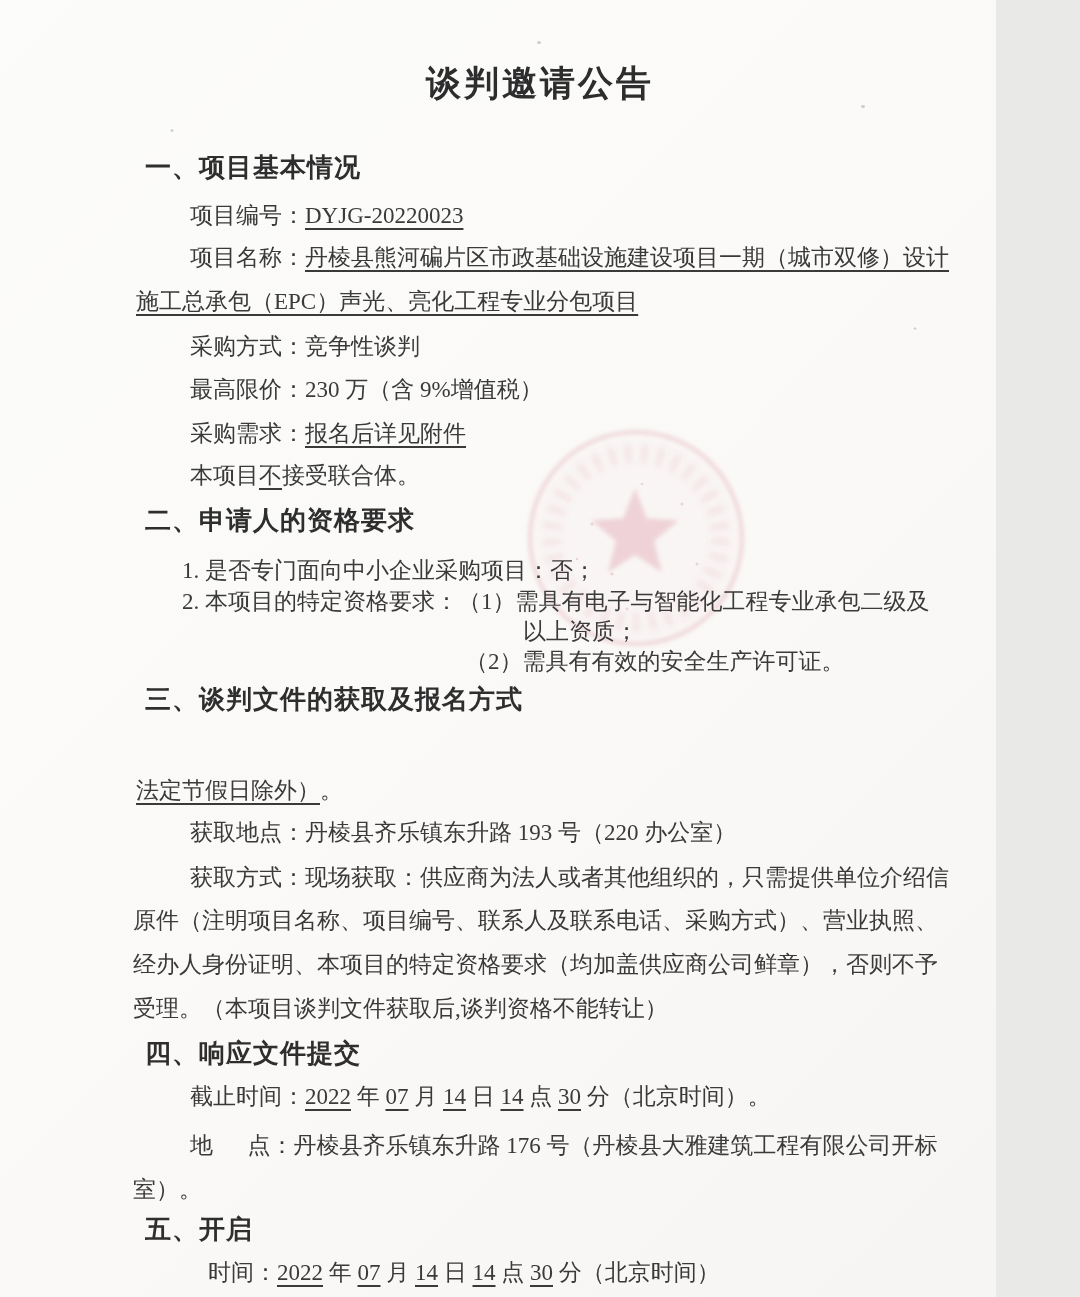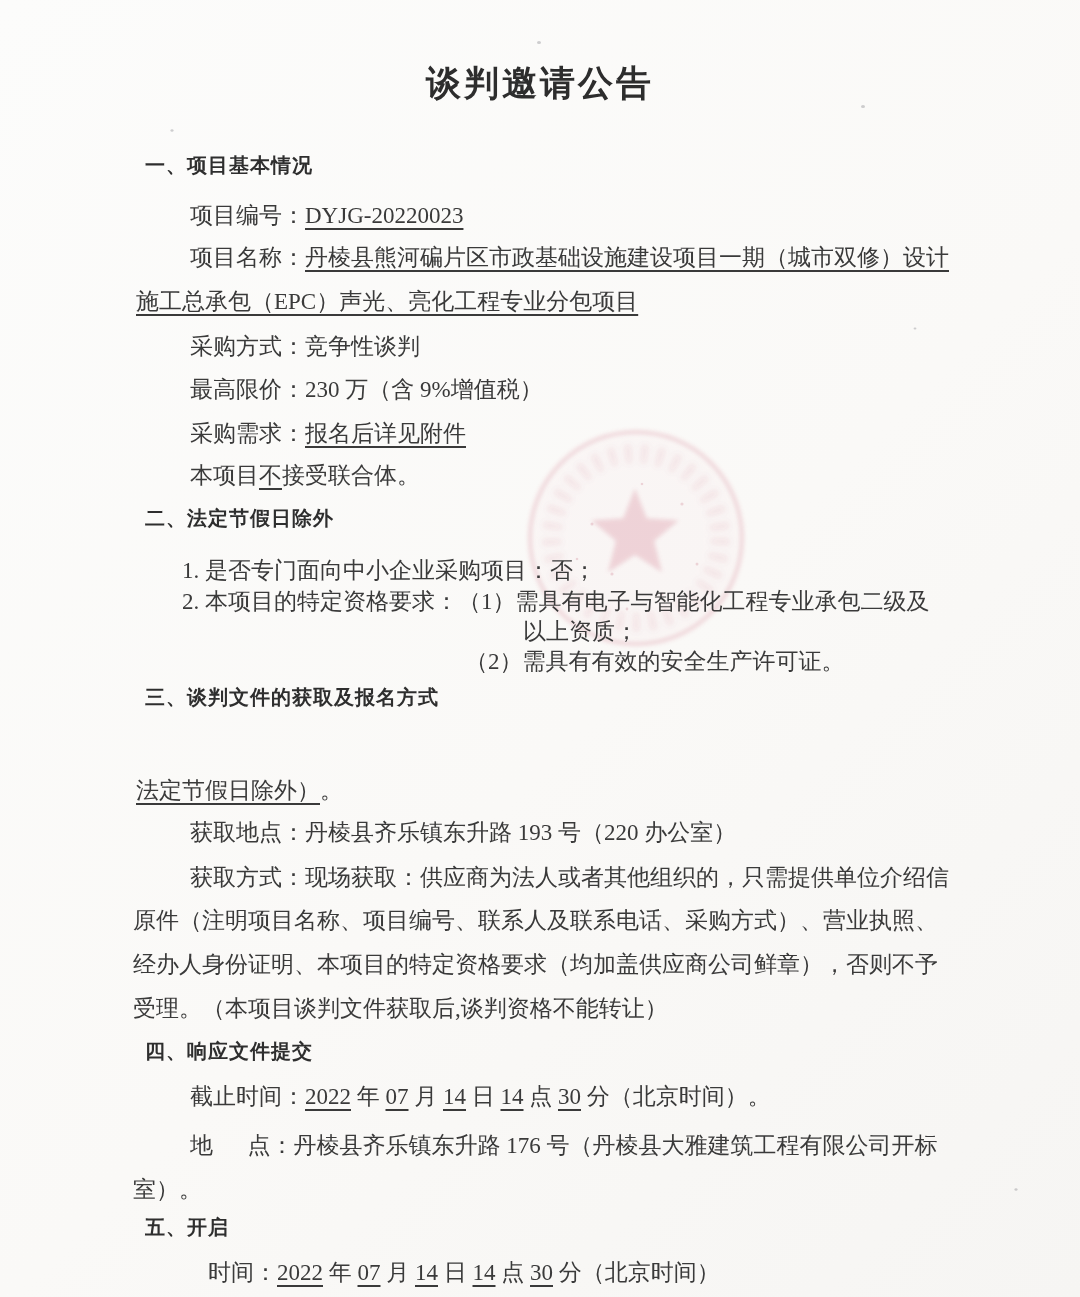--- a/index.html
+++ b/index.html
@@ -3,21 +3,21 @@
 <meta charset="utf-8">
 <style>
   html,body{margin:0;padding:0;}
   body{
     width:1080px;height:1297px;
     background:#e9e9e7;
     font-family:"Liberation Serif", serif;
   }
   .page{
     position:relative;
-    width:1080px;height:1297px;
+    width:996px;height:1297px;
     background:linear-gradient(135deg,#fcfcfb 0%,#faf9f7 55%,#f6f5f3 100%);
     overflow:hidden;
     color:#3a3a3a;
   }
   .doc-title{
     position:absolute;
     left:0; top:60px; width:1080px;
     text-align:center;
     font-size:35px;
     font-weight:700;
@@ -27,24 +27,24 @@
   }
   .line{
     position:absolute;
     font-size:23px;
     line-height:30px;
     white-space:pre;
     color:#3a3a3a;
     font-family:"Liberation Serif", serif;
   }
   .heading{
-    font-size:20px;
+    font-size:26px;
     font-weight:700;
     color:#2e2e2e;
-    font-family:Liberation Mono, monospace;
+    font-family:Liberation Sans, sans-serif;
     letter-spacing:1px;
     text-align:center;
   }
   .u{
     text-decoration:underline;
     text-underline-offset:5px;
     text-decoration-thickness:1.5px;
   }
   
   .seal{
@@ -114,21 +114,21 @@
   <div class="line" style="left:190px;top:332px;"><span>采购方式：</span><span>竞争性谈判</span></div>
 
   <div class="line" style="left:136px;top:287px;"><span class="u">施工总承包（EPC）声光、亮化工程专业分包项目</span></div>
 
   <div class="line" style="left:190px;top:375px;"><span>最高限价：</span><span>230 万（含 9%增值税）</span></div>
 
   <div class="line" style="left:190px;top:419px;"><span>采购需求：</span><span class="u">报名后详见附件</span></div>
 
   <div class="line" style="left:190px;top:461px;"><span>本项目</span><span class="u">不</span><span>接受联合体。</span></div>
 
-  <div class="line heading" style="left:145px;top:505px;">二、法定节假日除外</div>
+  <div class="line heading" style="left:145px;top:505px;">二、申请人的资格要求</div>
 
   <div class="line" style="left:182px;top:556px;">1. 是否专门面向中小企业采购项目：否；</div>
   <div class="line" style="left:182px;top:587px;">2. 本项目的特定资格要求：（1）需具有电子与智能化工程专业承包二级及</div>
   <div class="line" style="left:523px;top:617px;">以上资质；</div>
   <div class="line" style="left:465px;top:647px;">（2）需具有有效的安全生产许可证。</div>
 
   <div class="line heading" style="left:145px;top:684px;">三、谈判文件的获取及报名方式</div>
 
 
   <div class="line" style="left:136px;top:776px;"><span class="u">法定节假日除外）</span><span>。</span></div>

